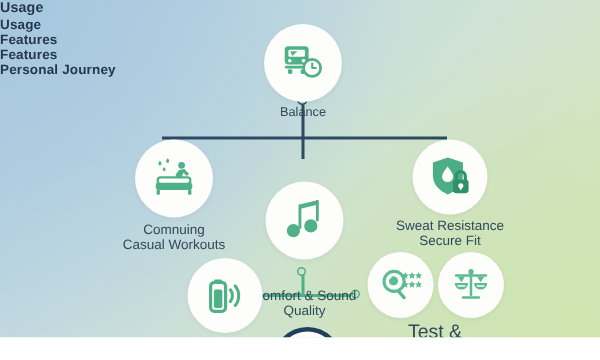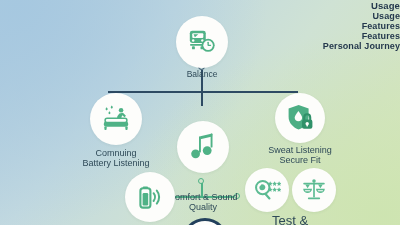--- a/index.html
+++ b/index.html
@@ -69,21 +69,21 @@
     display: flex;
     align-items: center;
     justify-content: center;
     box-shadow: 0 1px 3px rgba(40,70,60,0.07);
   }
   .cat-label {
     font-weight: bold;
     color: #24384d;
     letter-spacing: 0.1px;
     white-space: nowrap;
-    text-align: right;
+    text-align: left;
   }
   .node-label {
     color: #2f4a58;
     text-align: center;
     line-height: 1.12;
     white-space: pre-line;
   }
 
   
   #cat-usage-top     { left: 178px; top: 2px;   font-size: 9.5px; }
@@ -193,21 +193,21 @@
           <path d="M20.6 10 L24.4 9.2 L27.6 12.6 L26.2 14.2 L23.6 11.9 L22.4 15.4 L25.2 18.4 L24.6 23.4 L22.3 23.1 L22.7 19.2 L18.8 15.8 C18 14.9 18.1 13.6 18.6 12.7 Z"></path>
           <path d="M19.2 16.8 L17.4 21.2 L13.8 22.6 L13.1 20.6 L15.9 19.4 L17.2 15.6 Z"></path>
           <rect x="4" y="18.6" width="26" height="5.6" rx="2.4"></rect>
           <rect x="5.4" y="15.2" width="23.2" height="4.6" rx="2.1" fill="#fdfdfb" stroke="#4fb286" stroke-width="1.6"></rect>
           <rect x="4.6" y="24" width="2.4" height="3.6" rx="0.9"></rect>
           <rect x="27" y="24" width="2.4" height="3.6" rx="0.9"></rect>
         </g>
       </svg>
     </div>
     <div class="node-label">Comnuing
-Battery Listening</div>
+Casual Workouts</div>
   </div>
 
   <div class="node" id="node-comfort">
     <div class="bubble">
       <svg width="28" height="30" viewBox="0 0 28 30">
         <g fill="#4fb286">
           <path d="M11.4 4.2 L23.2 1.4 L23.2 4.4 L11.4 7.2 Z"></path>
           <rect x="10" y="4.2" width="1.9" height="16.4" rx="0.9"></rect>
           <rect x="21.6" y="1.4" width="1.9" height="14.2" rx="0.9"></rect>
           <circle cx="6.6" cy="21.8" r="4.4"></circle>
@@ -224,21 +224,21 @@
         <g>
           <path d="M13.6 2 L23.6 5.4 L23.6 14 C23.6 20.2 18.8 24.6 13.6 26.6 C8.4 24.6 3.6 20.2 3.6 14 L3.6 5.4 Z" fill="#4cae84"></path>
           <path d="M13.4 8 C15.8 11.2 17.1 13 17.1 14.8 C17.1 16.8 15.5 18.3 13.4 18.3 C11.3 18.3 9.7 16.8 9.7 14.8 C9.7 13 11 11.2 13.4 8 Z" fill="#fdfdfb"></path>
           <rect x="17" y="16.6" width="10.4" height="9.2" rx="2.1" fill="#2f9169"></rect>
           <path d="M19.2 17 L19.2 14.6 C19.2 12.6 20.6 11.3 22.2 11.3 C23.8 11.3 25.2 12.6 25.2 14.6 L25.2 17" fill="none" stroke="#2f9169" stroke-width="2.1"></path>
           <circle cx="22.2" cy="20.8" r="1.7" fill="#fdfdfb"></circle>
           <rect x="21.5" y="20.8" width="1.4" height="2.8" rx="0.7" fill="#fdfdfb"></rect>
         </g>
       </svg>
     </div>
-    <div class="node-label">Sweat Listening
+    <div class="node-label">Sweat Resistance
 Secure Fit</div>
   </div>
 
   <div class="node" id="node-battery">
     <div class="bubble">
       <svg width="30" height="30" viewBox="0 0 30 30">
         <g fill="#4fb286">
           <rect x="7.8" y="4.4" width="5.2" height="2.1" rx="0.9"></rect>
           <rect x="5.4" y="6.2" width="10" height="19.4" rx="2.6" fill="none" stroke="#4fb286" stroke-width="2.1"></rect>
           <rect x="7.6" y="11" width="5.6" height="12.4" rx="1.2"></rect>

